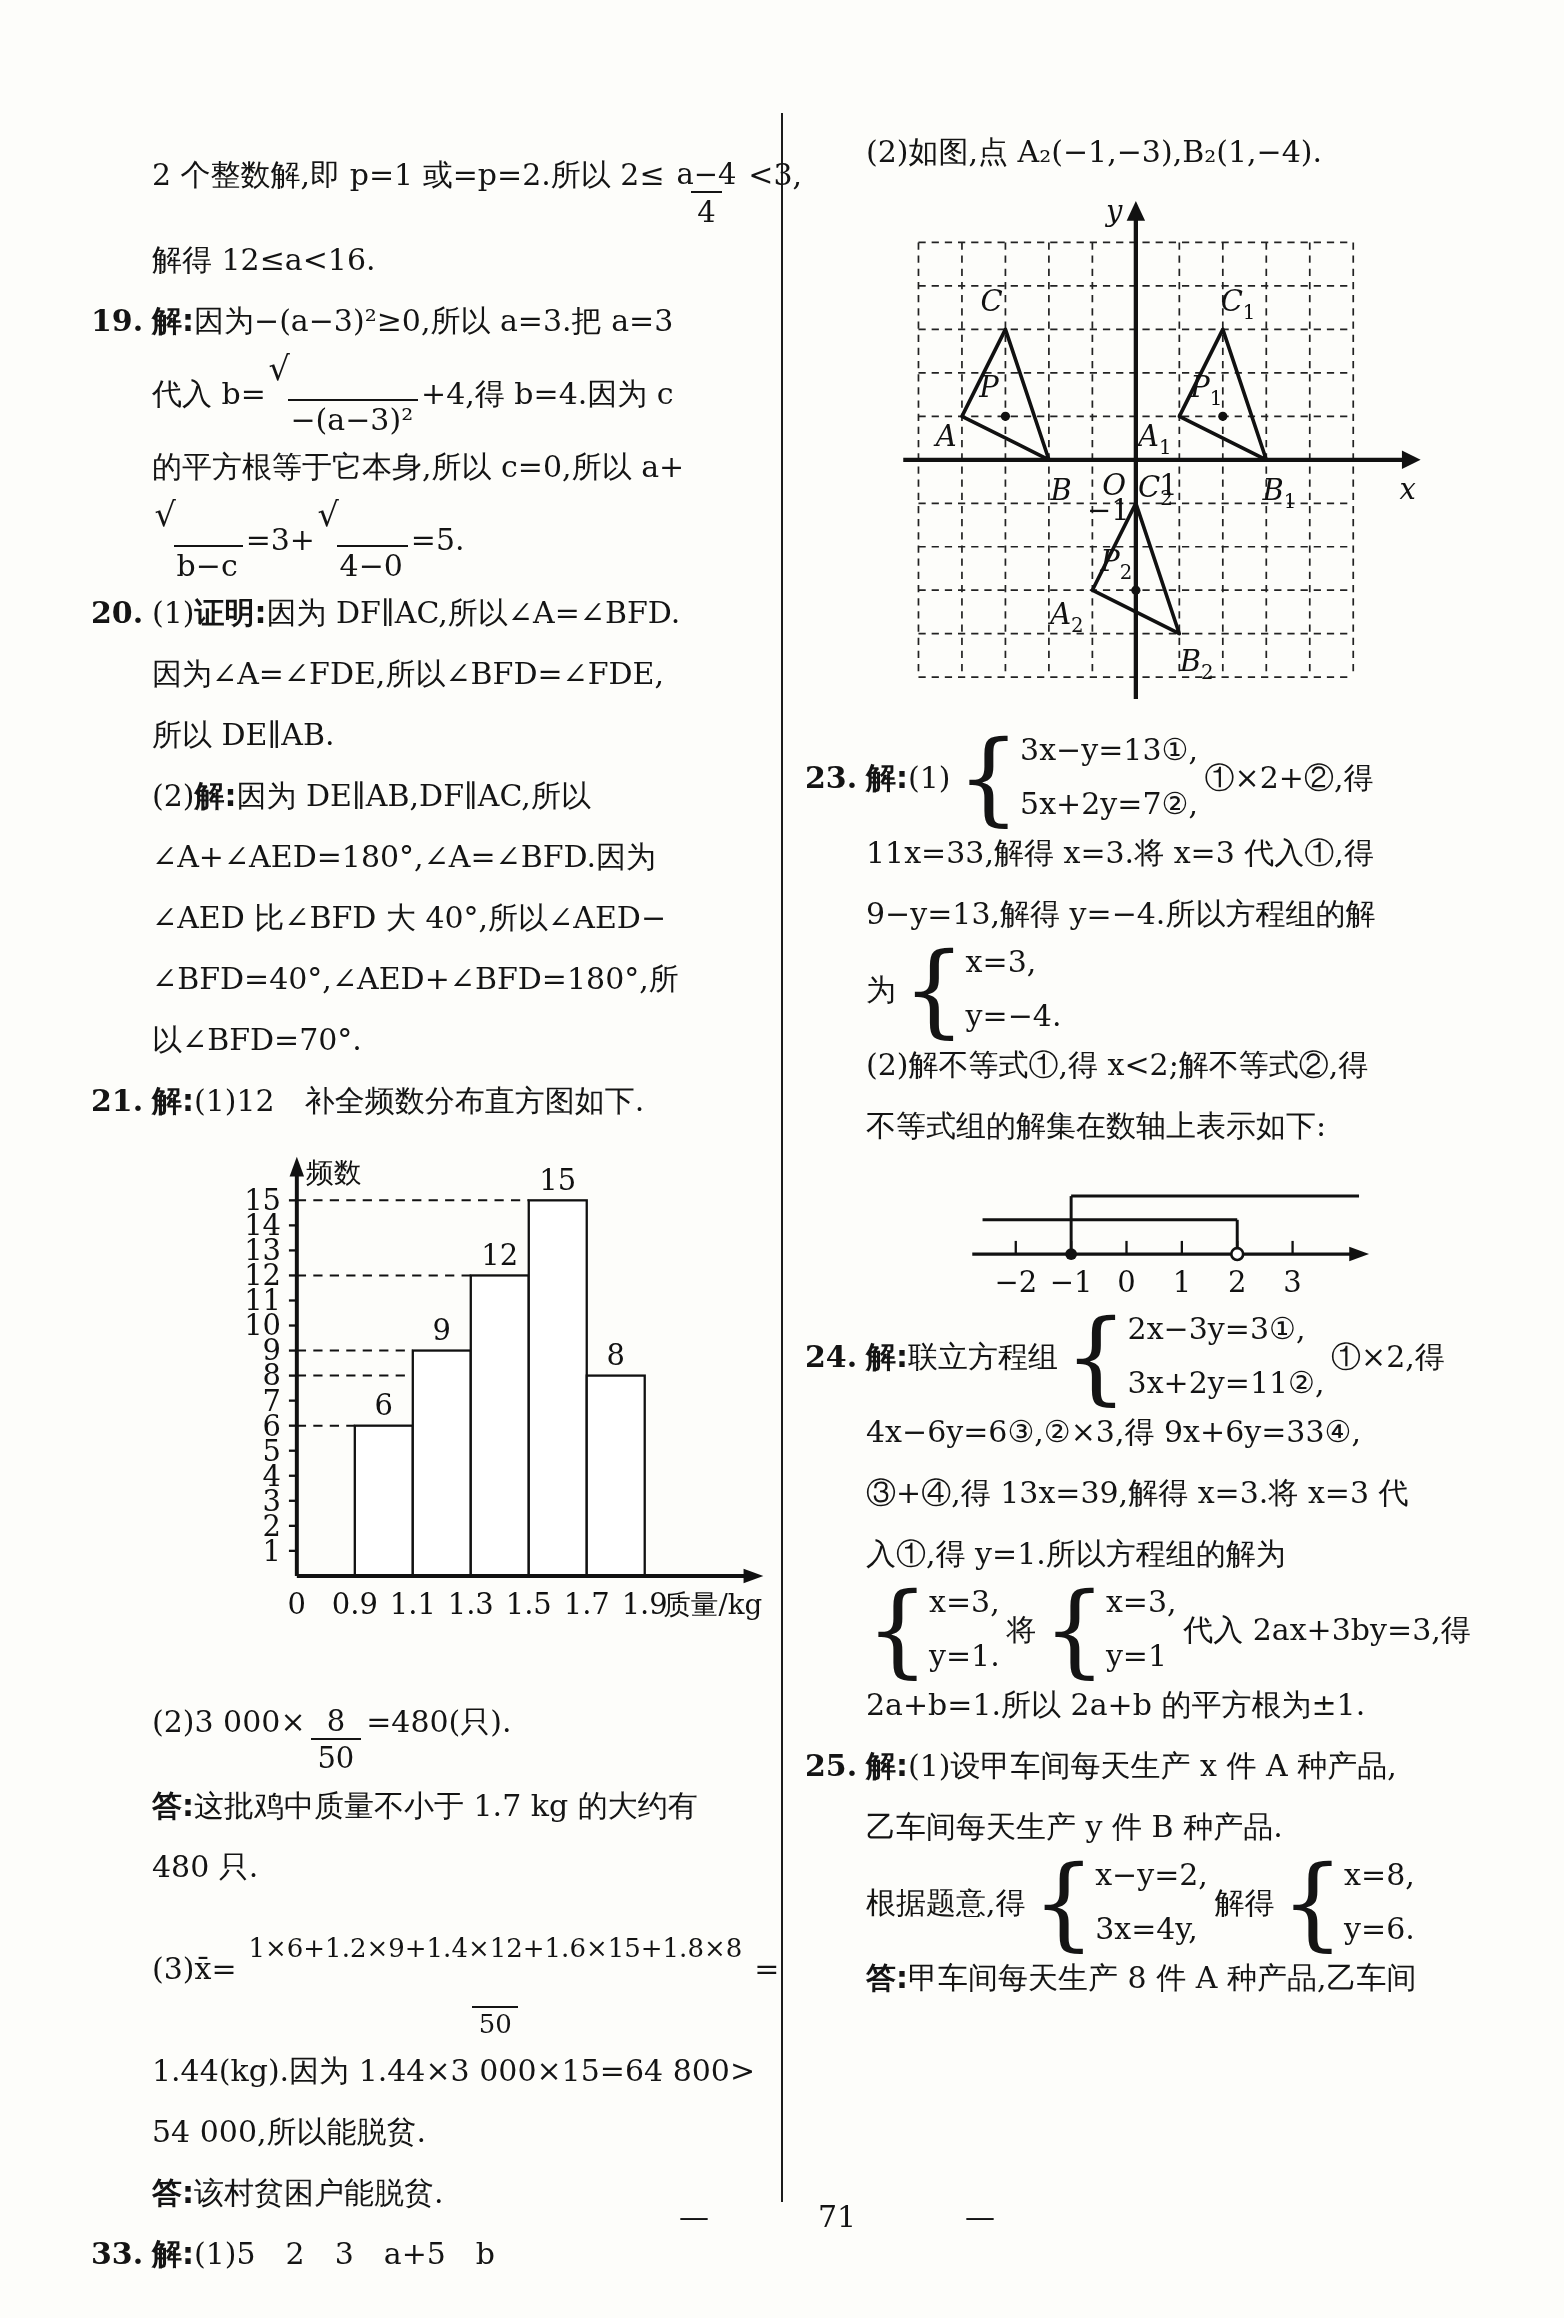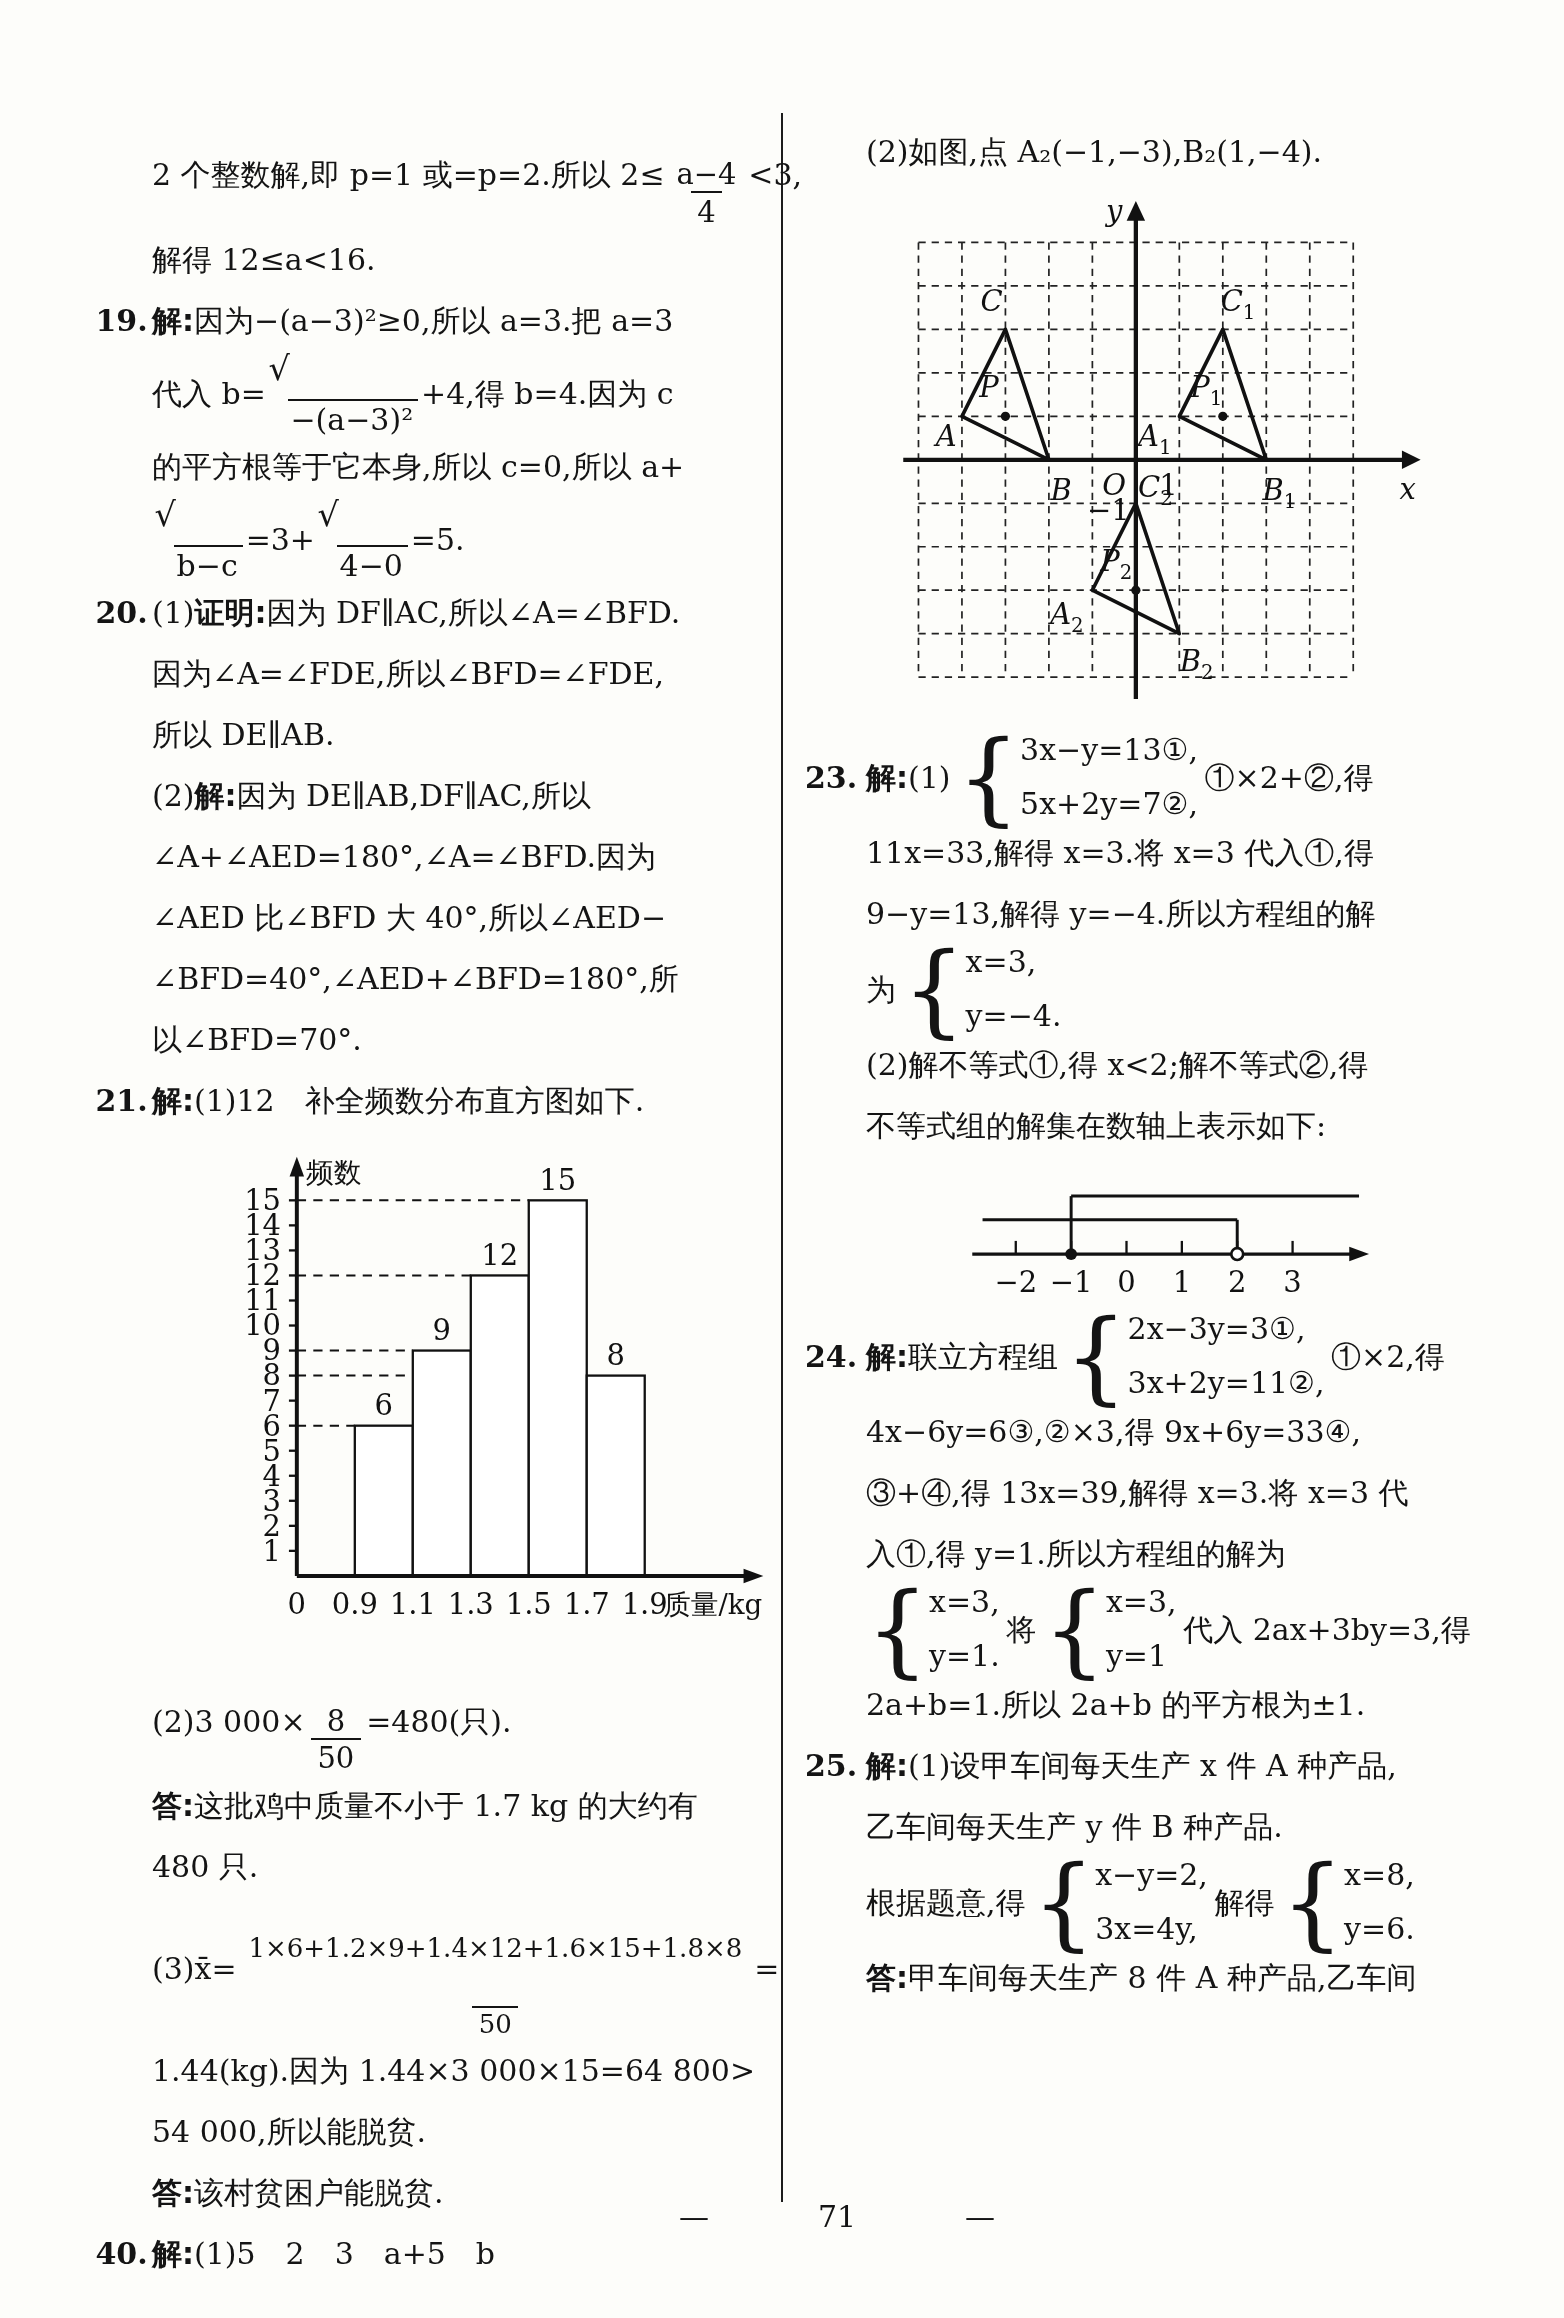--- a/index.html
+++ b/index.html
@@ -1,19 +1,19 @@
 <!DOCTYPE html>
 <html style="font-size:10.5px"><head>
 <meta charset="utf-8">
 <style>
   html,body{margin:0;padding:0;background:#e8e8e8;}
   .page{position:relative;width:1564px;height:2319px;background:#fdfdfa;
         font-family:"DejaVu Serif","Liberation Serif",serif;color:#141414;overflow:hidden;}
   .divider{position:absolute;left:781px;top:113px;width:2px;height:2089px;background:#1c1c1c;}
-  .colL{position:absolute;left:91px;top:121px;width:689px;text-align:center;}
+  .colL{position:absolute;left:91px;top:121px;width:689px;}
   .colR{position:absolute;left:805px;top:121px;width:751px;}
   .footer{position:absolute;left:679px;top:2199px;width:316px;display:flex;
           justify-content:space-between;align-items:center;font-size:30px;}
   .prob{padding-left:61px;}
   .ln{margin:0;display:flex;align-items:center;white-space:nowrap;min-height:61px;
       line-height:61px;font-size:30px;}
   .ln span{white-space:pre;}
   .tall{min-height:79px;}
   .pnum{display:inline-block;min-width:61px;margin-left:-61px;font-weight:700;}
   .hb{font-family:"DejaVu Sans","Liberation Sans",sans-serif;font-weight:700;}
@@ -211,21 +211,21 @@
           <span>54 000,所以能脱贫.</span>
         </p>
       <p class="ln">
         <span class="hb">答:</span>
           <span>该村贫困户能脱贫.</span>
       </p>
     </section>
 
     <section class="prob">
       <p class="ln">
-        <span class="pnum">40.</span>
+        <span class="pnum">33.</span>
           <span class="hb">解:</span>
           <span>(1)5　2　3　a+5　b</span>
       </p>
     </section>
   </div>
 
   <div class="colR">
 
     <section class="prob">
       <p class="ln">

